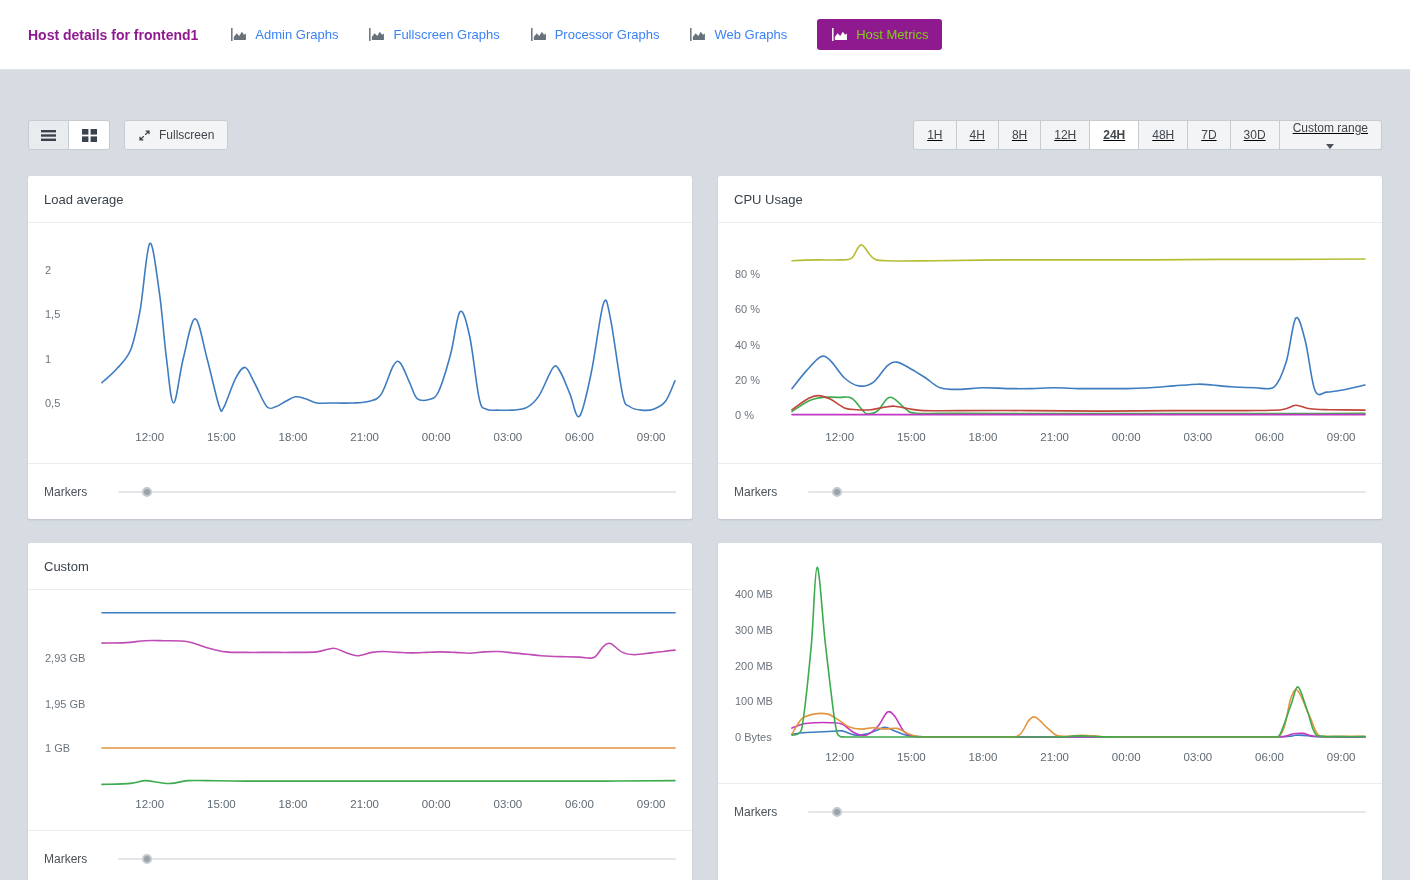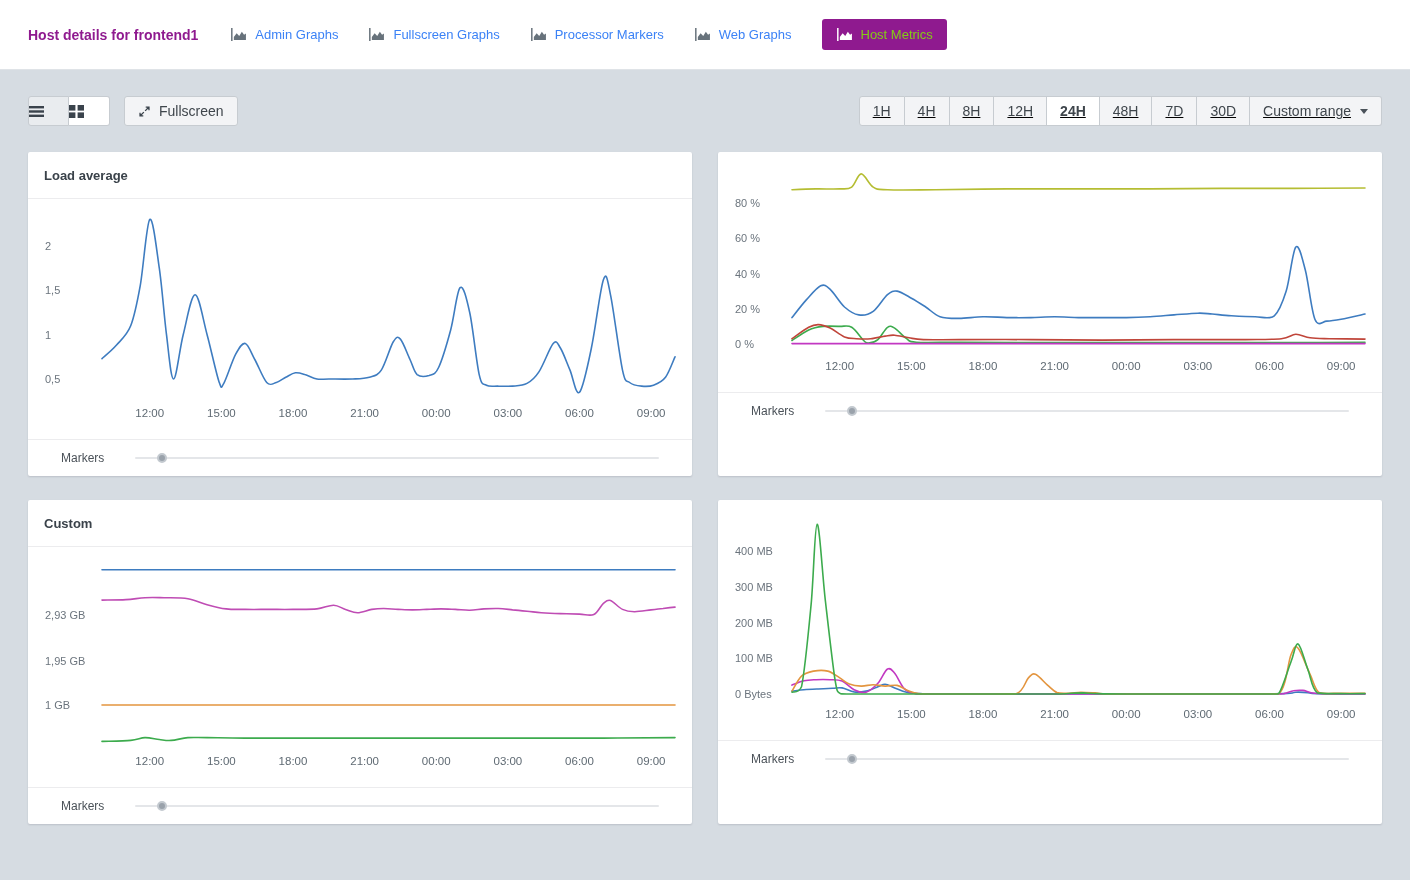--- a/index.html
+++ b/index.html
@@ -14,48 +14,48 @@
   .tab { display:flex; align-items:center; gap:8px; font-size:13px; color:#3b82f6;
          cursor:pointer; text-decoration:none; padding:8px 0; border-radius:3px; }
   .tab svg { width:17px; height:13px; fill:#67727b; flex:0 0 auto; }
   .tab.active { background:#8f1a8f; color:#84cc16; padding:8px 14px; }
   .tab.active svg { fill:#fff; }
 
   
   .toolbar { margin:26px 28px 0; display:flex; justify-content:space-between; align-items:center; }
   .toolbar-left { display:flex; align-items:center; gap:14px; }
   .btn { height:30px; background:#f3f4f6; border:1px solid #c7ccd1; color:#3f464c;
-         font-family:inherit; font-size:14px; display:inline-flex; align-items:center;
-         justify-content:space-between; cursor:pointer; padding:0 13px; }
+         font-family:inherit; font-size:12px; display:inline-flex; align-items:center;
+         justify-content:center; cursor:pointer; padding:0 13px;margin-top:24px; }
   .btn-group { display:inline-flex;text-decoration:underline; }
   .btn-group .btn { border-radius:0; border-left-width:0; }
   .btn-group .btn:first-child { border-left-width:1px; border-radius:3px 0 0 3px; }
-  .btn-group .btn:last-child { border-radius:0 3px 3px 0; }
+  .btn-group .btn:last-child { border-radius:0 3px 3px 0;flex-direction:column; }
   .icon-btn { width:41px; padding:0; background:#e9ecef; }
   .icon-btn.active { background:#fff; }
   .icon-btn svg { width:15px; height:13px; fill:#3a434c; }
   .fullscreen-btn { border-radius:3px; gap:8px; }
   .fullscreen-btn svg { width:13px; height:13px; stroke:#3a434c; stroke-width:1.6; fill:none; }
   .range-btn { min-width:38px; }
   .range-btn.active { background:#fff; font-weight:bold; }
   .custom-range-btn { gap:9px; }
   .caret { width:0; height:0; border-left:4px solid transparent; border-right:4px solid transparent;
            border-top:5px solid #4a525a; display:inline-block; }
 
   
   .grid { padding:26px 28px 0; display:grid; grid-template-columns:1fr 1fr; gap:24px 26px; }
   .panel { background:#fff; border-radius:2px; box-shadow:0 1px 2px rgba(20,30,40,.14); }
   .panel-header { height:47px; border-bottom:1px solid #ececee; display:flex; align-items:center;
-                  padding:0 16px; font-size:13px; font-weight:bold; color:#3a424a; }
+                  padding:0 16px; font-size:13px; font-weight:normal; color:#3a424a; }
   .panel-chart { height:240px; padding:0 7px; }
   .panel-chart svg { display:block; }
   .ytick { font-family:"Liberation Sans", sans-serif; font-size:11px; fill:#6b747d; }
   .xtick { font-family:"Liberation Sans", sans-serif; font-size:11.5px; fill:#5f6a73; text-anchor:middle; }
-  .panel-markers { height:37px; border-top:1px solid #ececee; display:flex; align-items:center;
-                   padding:0 33px; }
+  .panel-markers { height:56px; border-top:1px solid #ececee; display:flex; align-items:center;
+                   padding:0 16px; }
   .markers-label { font-size:12px; color:#4a5158; width:56px; flex:0 0 auto; }
   .marker-track { position:relative; flex:1; height:2px; background:#e4e6e9; border-radius:1px;
                   margin-left:18px; cursor:pointer; }
   .marker-thumb { position:absolute; top:50%; transform:translate(-50%,-50%); width:10px; height:10px;
                   border-radius:50%; background:#9aa2ab; border:2px solid #c3c9cf; }
 </style>
 </head>
 <body>
 
 <header class="top-bar">
@@ -70,21 +70,21 @@
     <a class="tab">
       <svg viewBox="0 0 18 14">
           <path d="M1 0h1.6v14H1zM4 13V9.8L7 5.6l2.8 3.1L12.6 4l2.4 3.4L17 5.8V13z"></path>
         </svg>
       <span>Fullscreen Graphs</span>
     </a>
     <a class="tab">
       <svg viewBox="0 0 18 14">
           <path d="M1 0h1.6v14H1zM4 13V9.8L7 5.6l2.8 3.1L12.6 4l2.4 3.4L17 5.8V13z"></path>
         </svg>
-      <span>Processor Markers</span>
+      <span>Processor Graphs</span>
     </a>
     <a class="tab">
       <svg viewBox="0 0 18 14">
           <path d="M1 0h1.6v14H1zM4 13V9.8L7 5.6l2.8 3.1L12.6 4l2.4 3.4L17 5.8V13z"></path>
         </svg>
       <span>Web Graphs</span>
     </a>
     <a class="tab active">
       <svg viewBox="0 0 18 14">
           <path d="M1 0h1.6v14H1zM4 13V9.8L7 5.6l2.8 3.1L12.6 4l2.4 3.4L17 5.8V13z"></path>
@@ -159,20 +159,21 @@
       </div>
     <div class="panel-markers">
       <span class="markers-label">Markers</span>
       <div class="marker-track">
         <span class="marker-thumb" style="left: 5.2%;"></span>
       </div>
     </div>
   </section>
 
   <section class="panel">
+    <div class="panel-header">CPU Usage</div>
     <div class="panel-chart">
         <svg viewBox="0 0 650 240" width="650" height="240">
           <text x="10" y="55" class="ytick">80 %</text>
           <text x="10" y="90.25" class="ytick">60 %</text>
           <text x="10" y="125.5" class="ytick">40 %</text>
           <text x="10" y="160.75" class="ytick">20 %</text>
           <text x="10" y="196" class="ytick">0 %</text>
           <text x="114.75" y="218" class="xtick">12:00</text>
           <text x="186.375" y="218" class="xtick">15:00</text>
           <text x="258" y="218" class="xtick">18:00</text>

